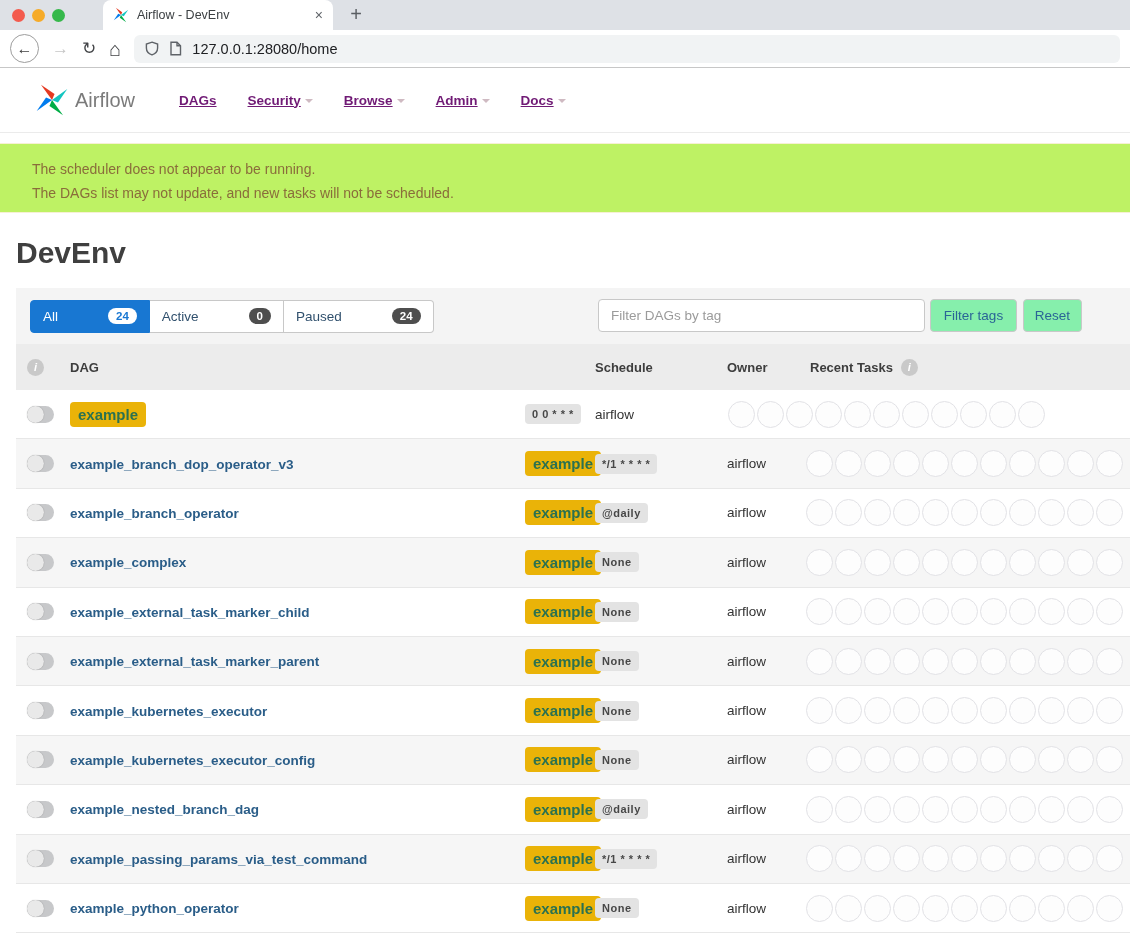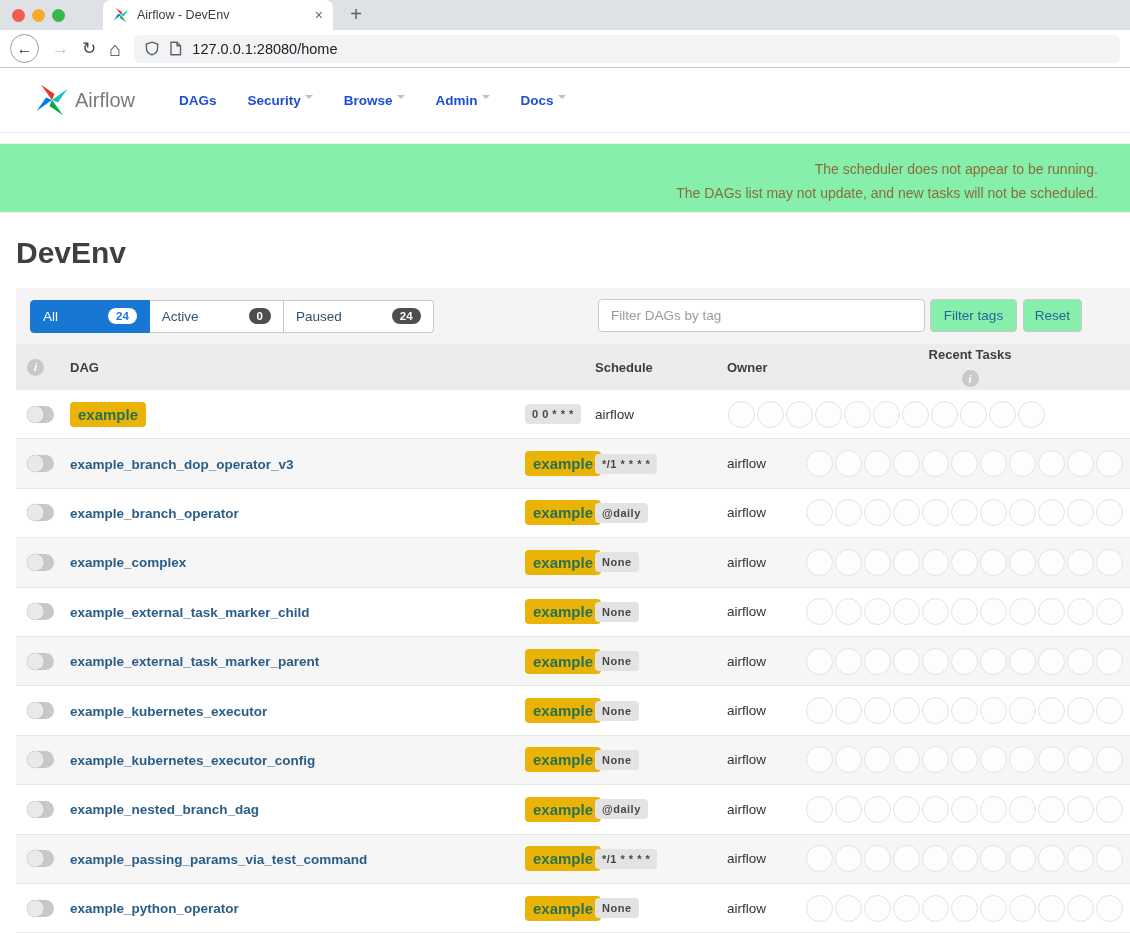--- a/index.html
+++ b/index.html
@@ -32,29 +32,29 @@
   .urlbar { flex: 1; height: 28px; background: #f1f3f4; border-radius: 6px;
             display: flex; align-items: center; padding: 0 11px; gap: 10px; }
   .url-text { font-size: 14.5px; color: #202124; }
 
   
   .af-navbar { height: 65px; background: #fff; border-bottom: 1px solid #ebebeb;
                display: flex; align-items: center; padding-left: 35px; }
   .brand { display: flex; align-items: center; gap: 6px; }
   .brand-name { font-size: 20px; color: #7b7b7b; }
   .menu { display: flex; margin-left: 44px; gap: 31px; align-items: center; }
-  .menu-item { font-size: 13.5px; font-weight: bold; color: #1d4ed8; display: flex;
-               gap: 4px; }
+  .menu-item { font-size: 13.5px; font-weight: bold; color: #701a75; display: flex;
+               align-items: center; gap: 4px; text-decoration: underline; }
   .caret { width: 0; height: 0; border-left: 4px solid transparent;
            border-right: 4px solid transparent; border-top: 4px solid #cfbac2; margin-top: 2px; }
 
   
-  .banner { margin-top: 10px; background: #86efac; border-top: 1px solid #f7f0d4;
+  .banner { margin-top: 10px; background: #bef264; border-top: 1px solid #f7f0d4;
             border-bottom: 1px solid #f7f0d4; padding: 13px 32px; color: #8a6d3b;
-            font-size: 14px; line-height: 24px; height: 70px; text-align: right; }
+            font-size: 14px; line-height: 24px; height: 70px; }
 
   
   .page-title { margin: 22px 0 0 16px; font-size: 30px; line-height: 36px;
                 font-weight: bold; color: #3f3f3f; }
 
   .filter-panel { position: relative; margin: 17px 0 0 16px; width: 1114px; height: 56px;
                   background: #f4f4f4; display: flex; align-items: center; padding-left: 14px; }
   .btn-group { display: flex; }
   .ftab { height: 33px; padding: 0 12px; background: #fff; border: 1px solid #c8c8c8;
           border-left-width: 0; font-size: 13.5px; color: #30506d; display: flex;
@@ -77,21 +77,21 @@
 
   
   .grid-cols { display: grid; grid-template-columns: 54px 455px 70px 132px 78px 1fr;
                align-items: center; }
   .thead { margin-left: 16px; width: 1114px; height: 46px; background: #ececec;
            font-size: 13px; font-weight: bold; color: #3d3d3d; }
   .info-icon { width: 17px; height: 17px; border-radius: 50%; background: #c9c9c9;
                color: #fff; font-size: 11px; font-weight: bold; font-style: italic;
                display: inline-flex; align-items: center; justify-content: center;
                margin-left: 11px; flex: none; }
-  .th-recent { display: flex; align-items: center; gap: 8px; padding-left: 5px; flex-direction: column; }
+  .th-recent { display: flex; align-items: center; gap: 8px; padding-left: 5px; }
   .th-recent .info-icon { margin-left: 0; }
 
   .tbody { margin-left: 16px; width: 1114px; }
   .dag-row { height: 49.4px; border-bottom: 1px solid #e7e7e7; background: #fff; }
   .dag-row:nth-child(even) { background: #f6f6f6; }
 
   .toggle { width: 27px; height: 17px; background: #c7c8ca; border-radius: 9px;
             margin-left: 11px; position: relative; }
   .toggle .knob { position: absolute; left: 0; top: 0; width: 17px; height: 17px;
                   border-radius: 50%; background: #e9e9e9; box-shadow: 0 0 1px rgba(0,0,0,.35); }

